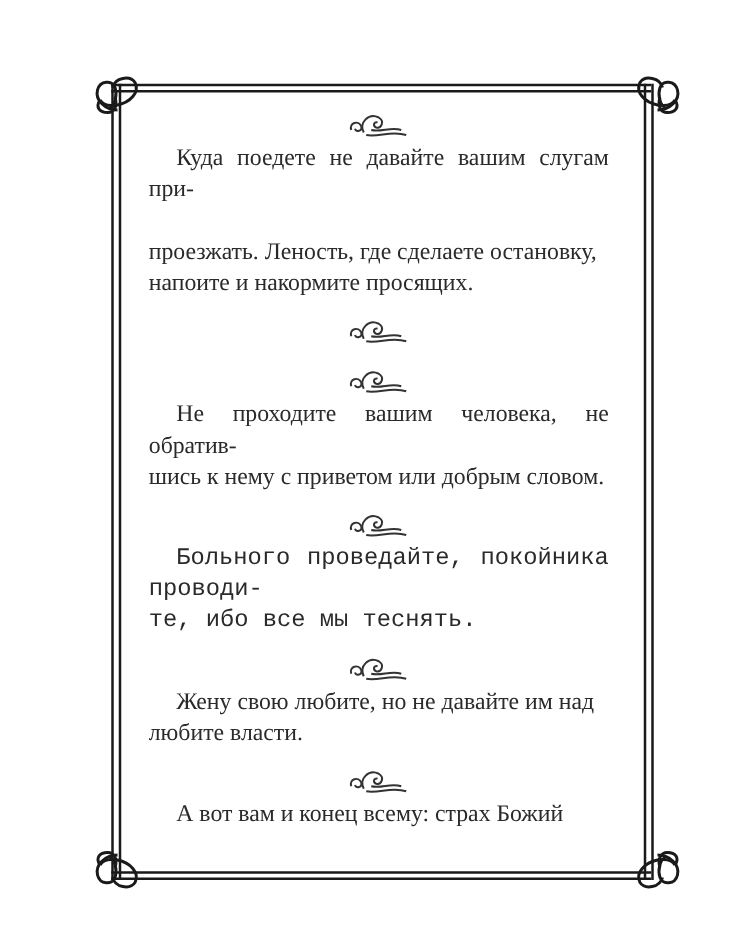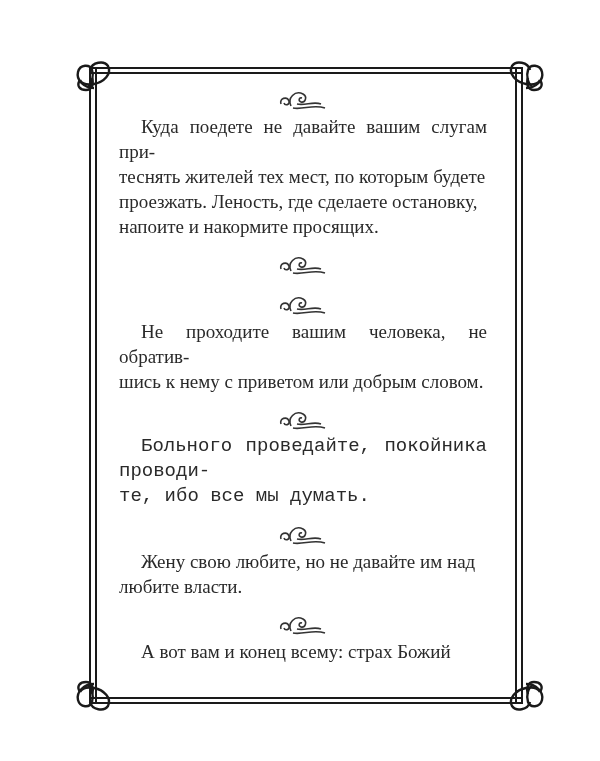--- a/index.html
+++ b/index.html
@@ -65,21 +65,21 @@
       <svg class="orn" viewBox="0 0 56 28">
         <g fill="none" stroke="#333" stroke-width="1.6">
           <path d="M6 18 C4 12 12 10 14 15 C15 19 10 20 9 17"></path>
           <path d="M16 20 C12 12 20 4 28 8 C33 11 30 17 26 16 C23 15 24 11 27 12"></path>
           <path d="M18 22 C28 24 38 18 50 22"></path>
           <path d="M22 18 C30 20 38 15 46 18"></path>
         </g>
       </svg>
       <p class="para">
         <span>Куда поедете не давайте вашим слугам при-</span><br>
-        <span>теснять жителей тех мест, по которым будете</span><br>
+        <br>
         <span>проезжать. Леность, где сделаете остановку,</span><br>
         <span>напоите и накормите просящих.</span>
       </p>
     </div>
 
     <div class="block" style="margin-top:12px;">
       <svg class="orn" viewBox="0 0 56 28">
         <g fill="none" stroke="#333" stroke-width="1.6">
           <path d="M6 18 C4 12 12 10 14 15 C15 19 10 20 9 17"></path>
           <path d="M16 20 C12 12 20 4 28 8 C33 11 30 17 26 16 C23 15 24 11 27 12"></path>
@@ -108,21 +108,21 @@
       <svg class="orn" viewBox="0 0 56 28">
         <g fill="none" stroke="#333" stroke-width="1.6">
           <path d="M6 18 C4 12 12 10 14 15 C15 19 10 20 9 17"></path>
           <path d="M16 20 C12 12 20 4 28 8 C33 11 30 17 26 16 C23 15 24 11 27 12"></path>
           <path d="M18 22 C28 24 38 18 50 22"></path>
           <path d="M22 18 C30 20 38 15 46 18"></path>
         </g>
       </svg>
       <p class="para">
         <span>Больного проведайте, покойника проводи-</span><br>
-        <span>те, ибо все мы думать.</span>
+        <span>те, ибо все мы теснять.</span>
       </p>
     </div>
 
     <div class="block" style="margin-top:12px;">
       <svg class="orn" viewBox="0 0 56 28">
         <g fill="none" stroke="#333" stroke-width="1.6">
           <path d="M6 18 C4 12 12 10 14 15 C15 19 10 20 9 17"></path>
           <path d="M16 20 C12 12 20 4 28 8 C33 11 30 17 26 16 C23 15 24 11 27 12"></path>
           <path d="M18 22 C28 24 38 18 50 22"></path>
           <path d="M22 18 C30 20 38 15 46 18"></path>

